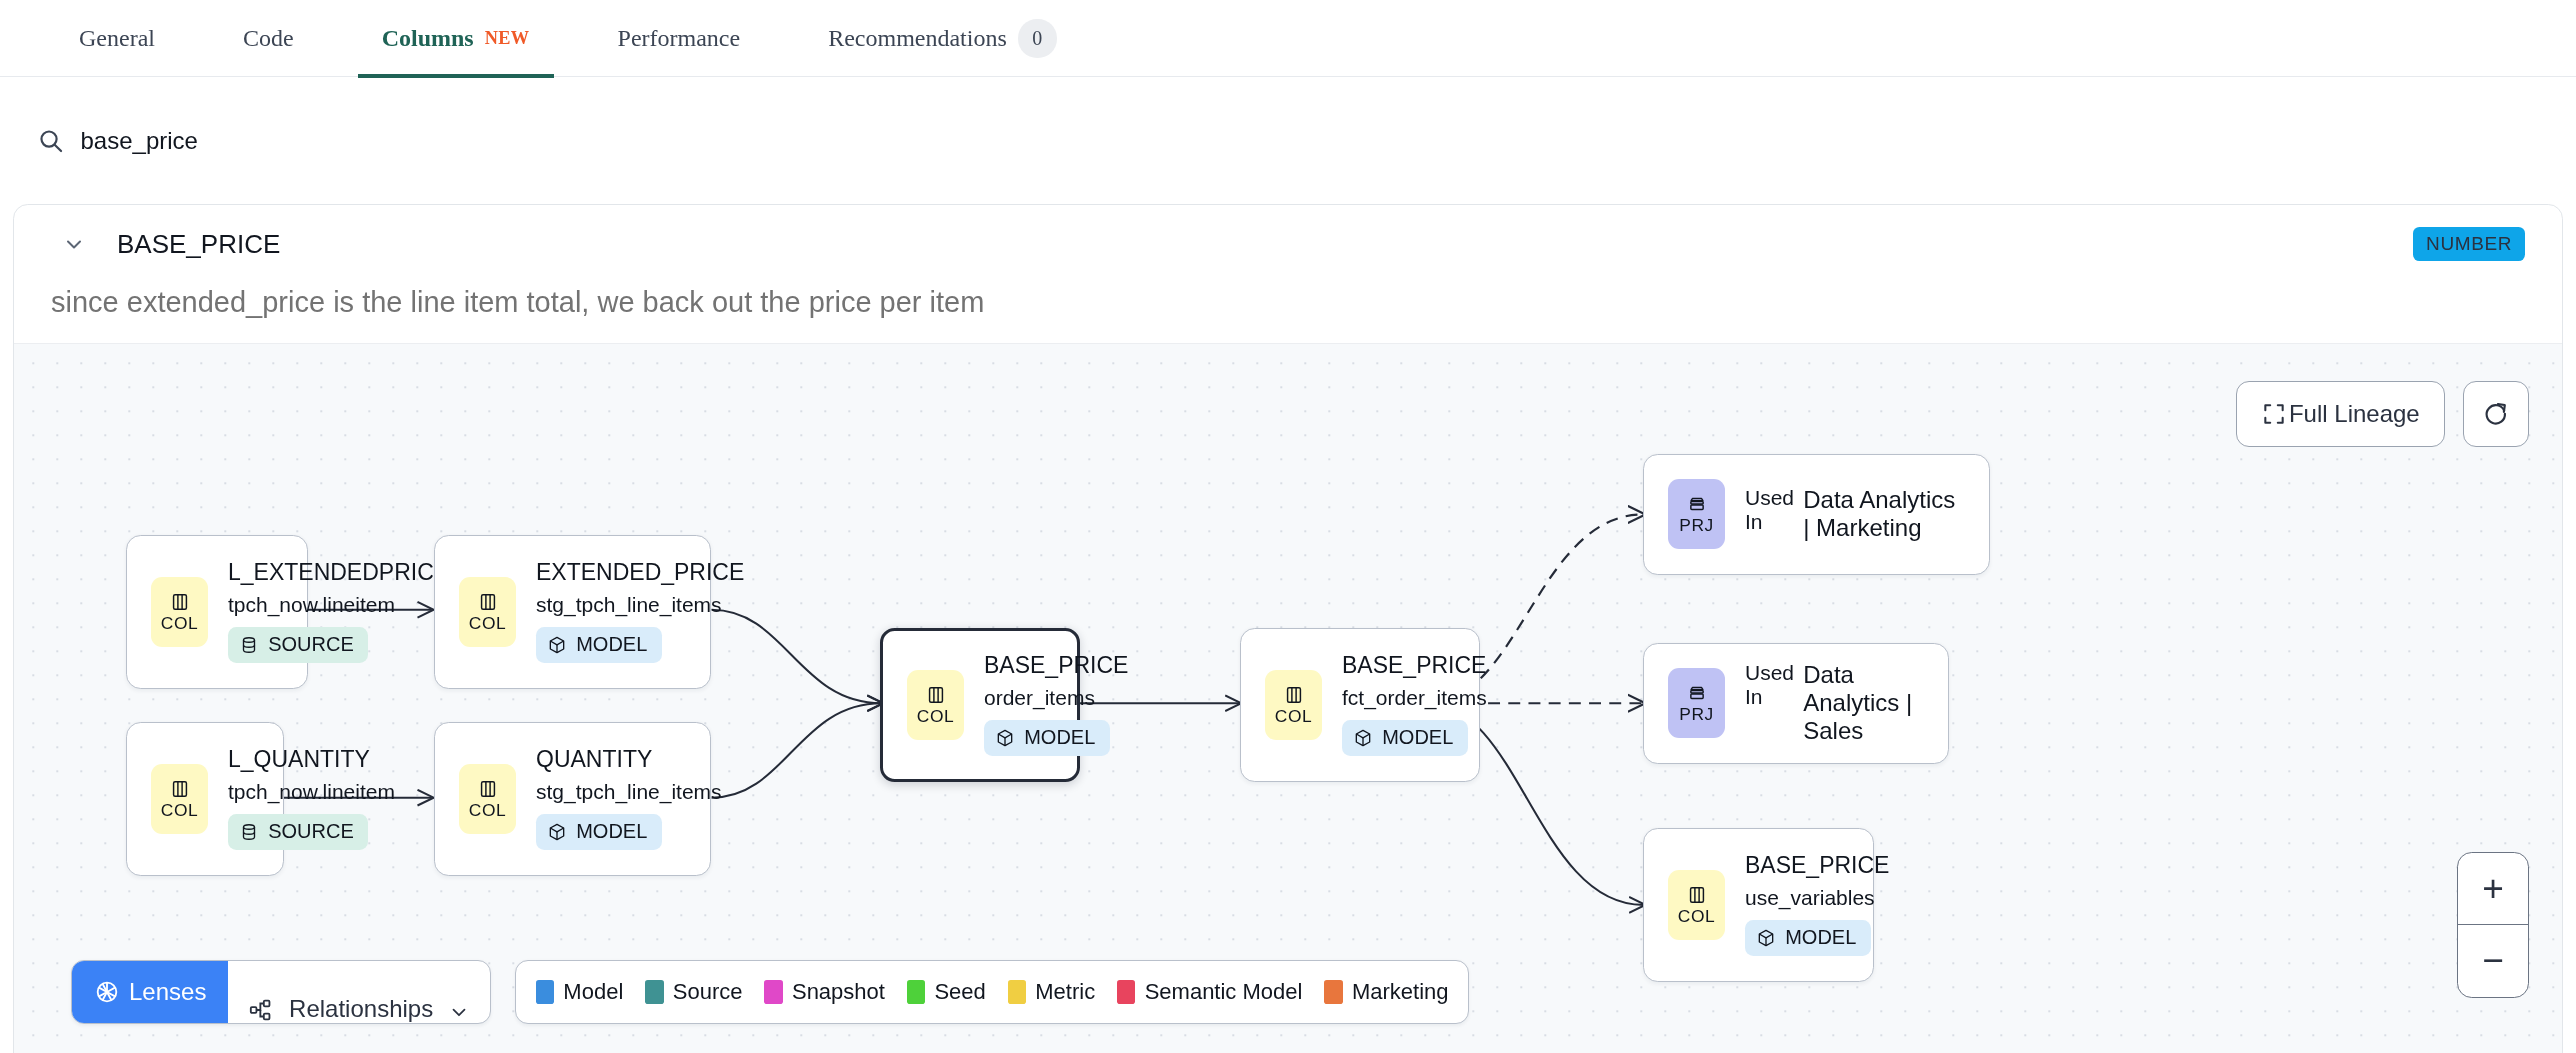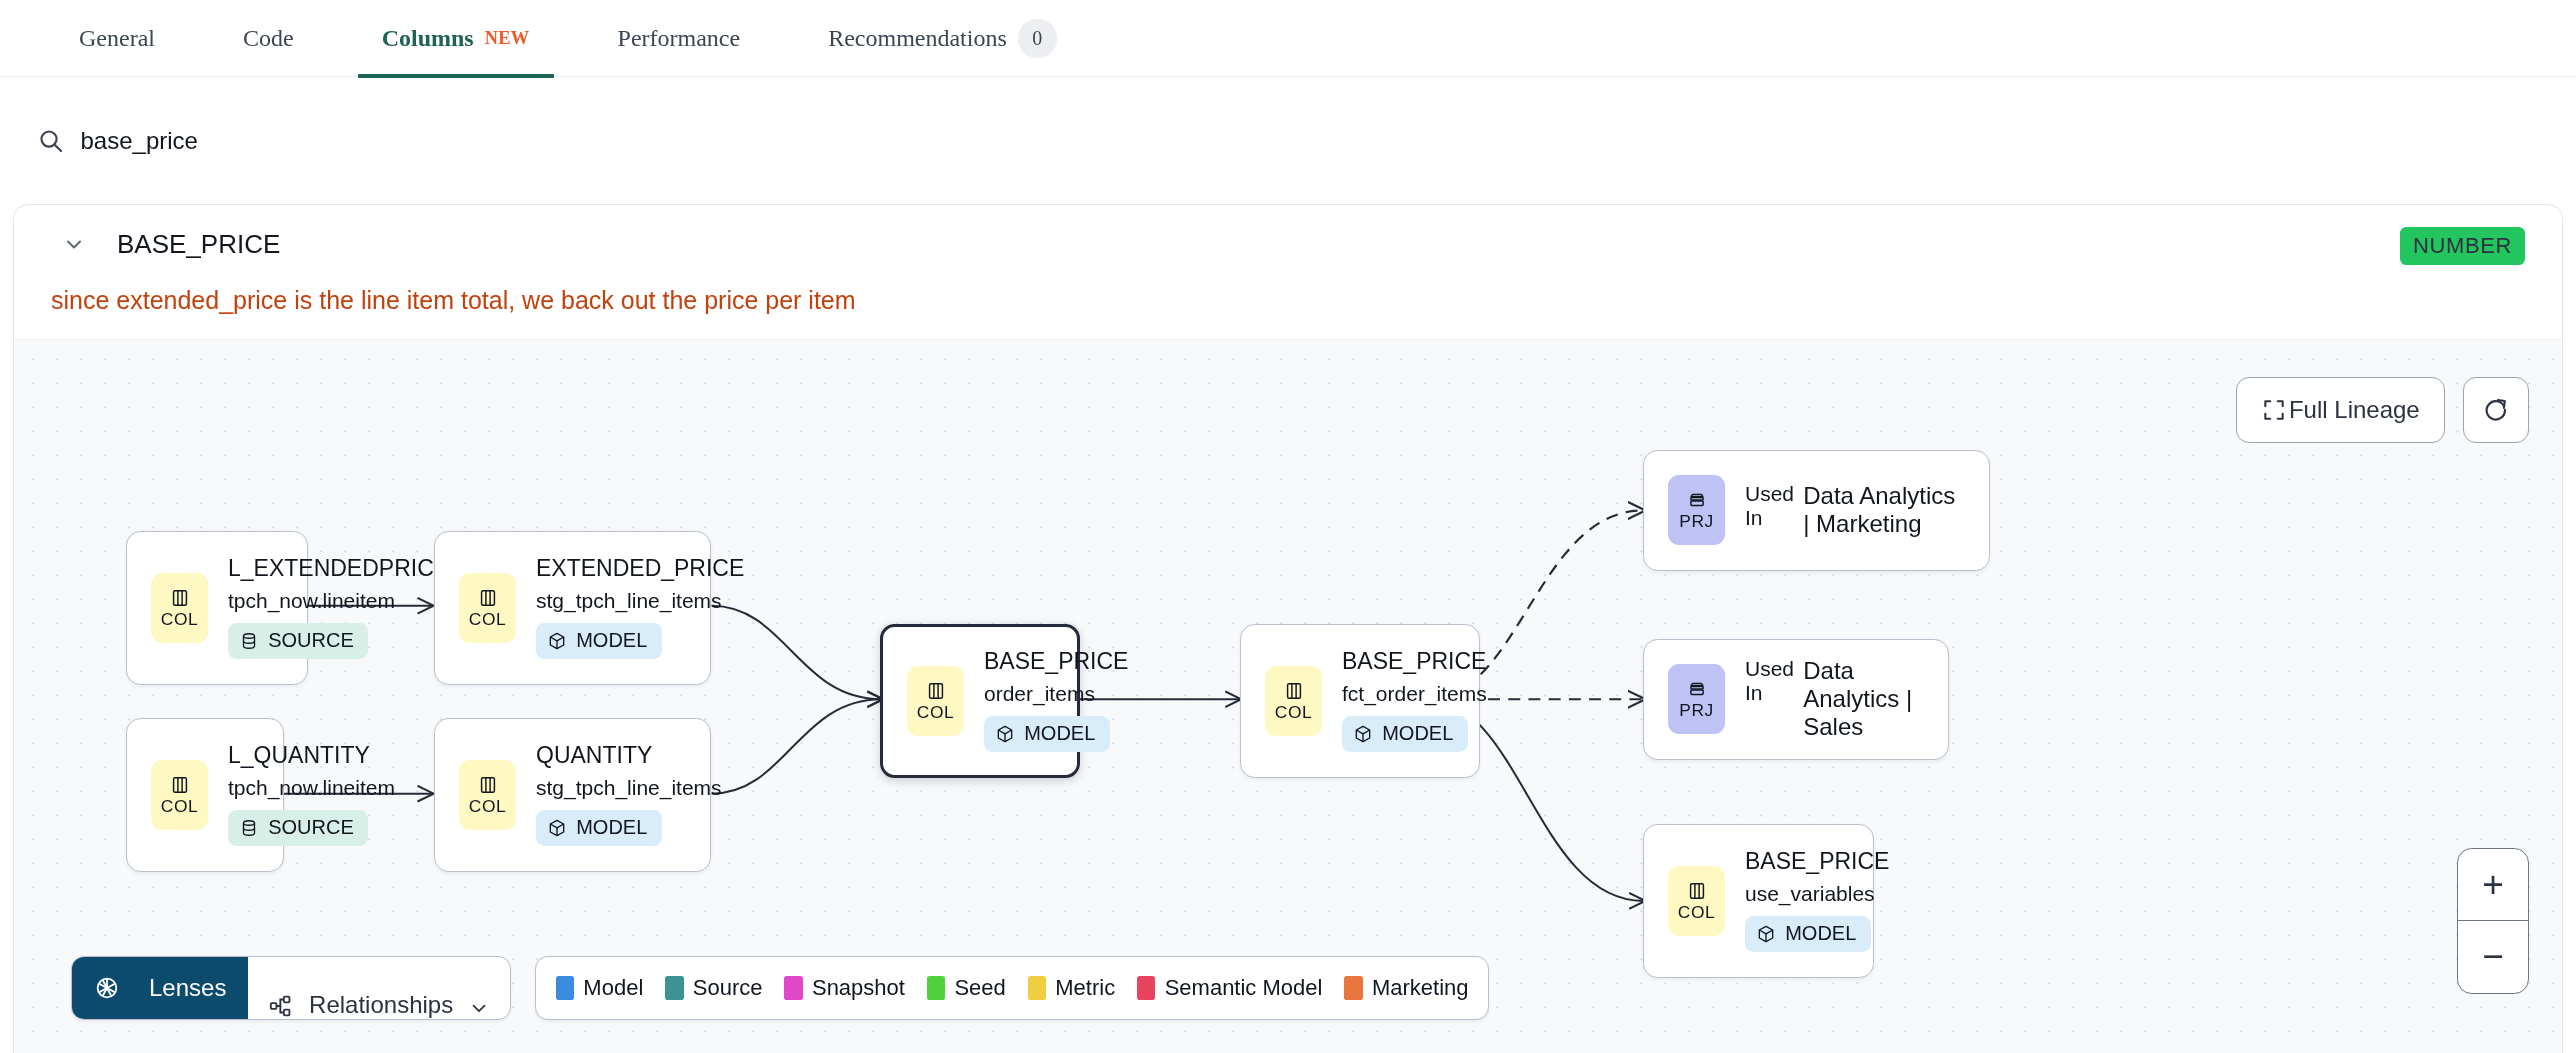--- a/index.html
+++ b/index.html
@@ -93,31 +93,31 @@
     position: relative;
   }
   .chev {
     width: 24px; height: 24px;
     margin-right: 31px;
     flex: none;
   }
   .col-title { font-size: 26px; color: #11161f; font-weight: 400; }
   .col-type {
     position: absolute; right: 37px; top: 22px;
-    background: #22c55e;
+    background: #0ea5e9;
     color: #2b3240;
-    font-size: 22px;
+    font-size: 19px;
     letter-spacing: 0.6px;
     padding: 6.4px 13px;
     border-radius: 6.4px;
     margin-left: 8px;
   }
   .col-desc {
-    font-size: 25px;
-    color: #c2410c;
+    font-size: 29px;
+    color: #737373;
     padding: 26px 0 24px 37px;
   }
 
   
   .canvas {
     position: relative;
     height: 725px;
     background-color: #f7f9fb;
     background-image: radial-gradient(#d8dde4 1.5px, transparent 1.5px);
     background-size: 24px 24px;
@@ -219,23 +219,23 @@
   .seg {
     display: flex; align-items: stretch;
     border: 1.8px solid #b9c0cb;
     border-radius: 13px;
     overflow: hidden;
     background: #fff;
     height: 64px;
     box-shadow: 0 1.8px 3.7px rgba(20,28,44,.06);
   }
   .seg-lenses {
-    background: #0c4a6e;
+    background: #3b82f6;
     color: #fff;
-    display: flex; align-items: center; gap: 29px;
+    display: flex; align-items: center; gap: 9px;
     padding: 0 22px;
     font-size: 24px;
     cursor: pointer;
   }
   .seg-rel {
     display: flex; align-items: flex-end; gap: 14.7px;
     padding: 0 20px;
     font-size: 24px; color: #2b3240;
     cursor: pointer;
   }

